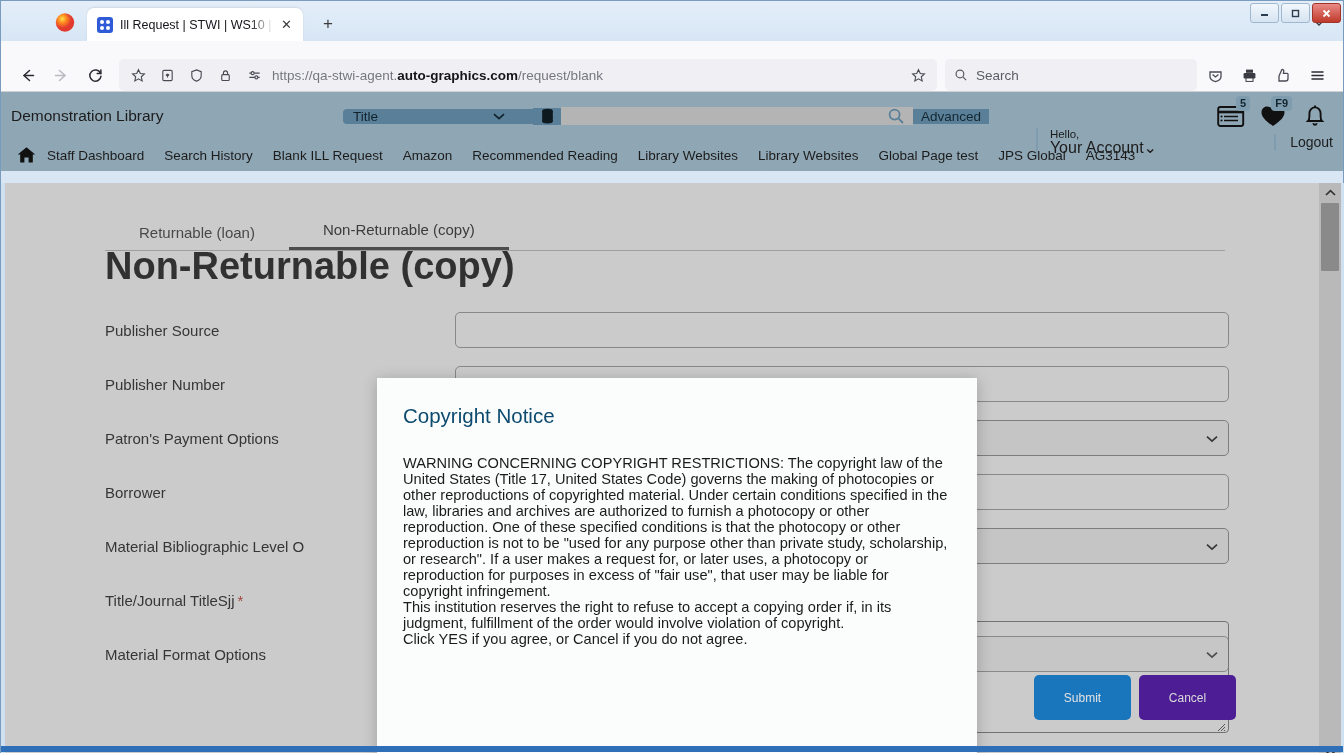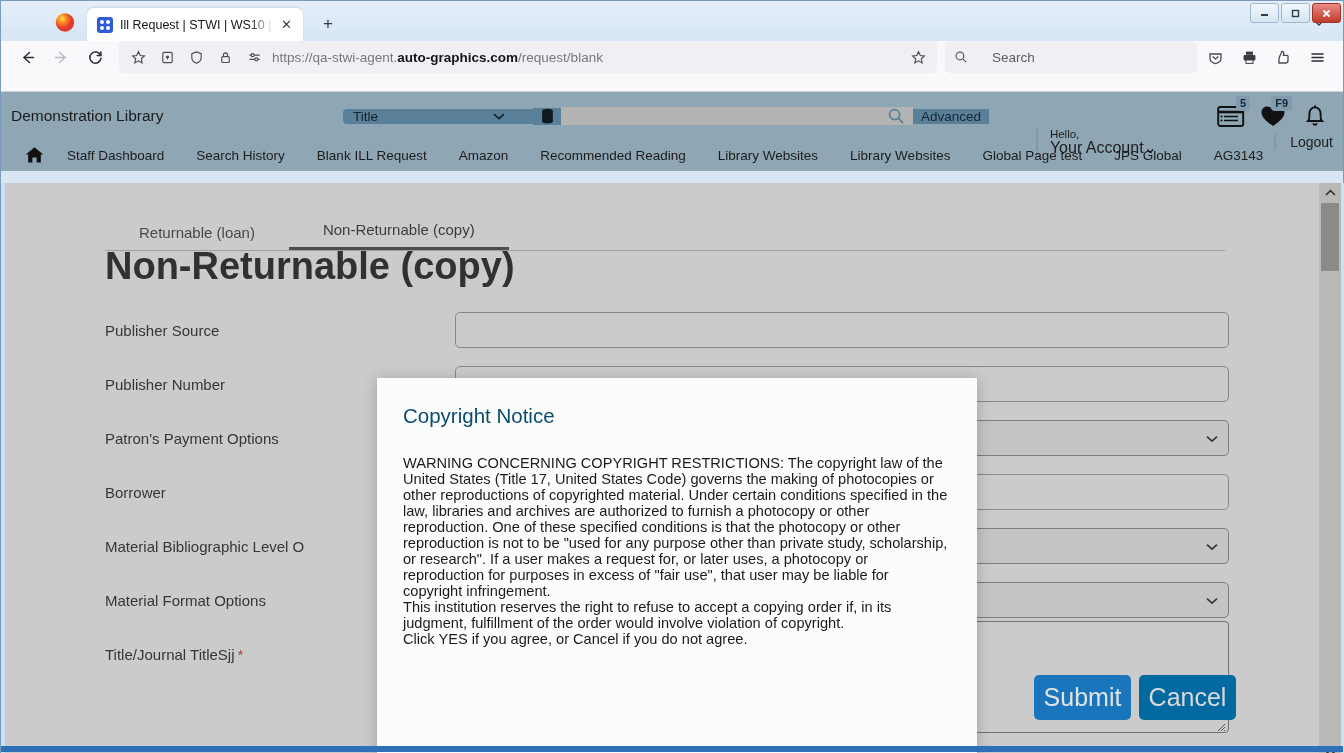--- a/index.html
+++ b/index.html
@@ -87,21 +87,21 @@
   .winbtn.close {
     background: linear-gradient(180deg,#e98b86 0%, #c0392b 100%);
     border-color:#a13327; color:#fff; font-weight:bold; font-size:11px;
   }
 
   
   #navbar {
     position: absolute; left: 0; top: 40px; width: 100%; height: 51px;
     background: #f9f9fb;
     border-bottom: 1px solid #cfcfd8;
-    display: flex; align-items: flex-start; padding: 0 10px;
+    display: flex; align-items: flex-end; padding: 0 10px;
     gap: 2px;
   }
   .navicon {
     width: 32px; height: 32px; border-radius: 5px;
     display: flex; align-items: center; justify-content: center;
     color: #4a4a55; cursor: pointer; flex: 0 0 auto;
   }
   .navicon.dim { color: #b9b9c2; }
   #urlbar {
     flex: 1 1 auto; height: 32px; margin: 0 6px;
@@ -110,21 +110,21 @@
     min-width: 0;
   }
   #urltext {
     font-size: 13.5px; color: #767680; white-space: nowrap; overflow: hidden;
     flex: 1 1 auto;
   }
   #urltext b { color: #15141a; font-weight: 600; }
   #searchbar {
     flex: 0 0 252px; height: 32px;
     background: #f0f0f4; border-radius: 5px;
-    display: flex; align-items: center; padding: 0 9px; gap: 24px;
+    display: flex; align-items: center; padding: 0 9px; gap: 8px;
   }
   #searchbar span.ph { font-size: 13.5px; color: #5b5b66; }
 
   
   #appheader {
     position: absolute; left: 0; top: 91px; width: 100%; height: 79px;
     background: #8fa6b4;
   }
   #hdr-top {
     position: relative; height: 47px;
@@ -177,21 +177,21 @@
   #acct-hello { font-size: 11.5px; color: #1c1c1c; }
   #acct-name { font-size: 16px; color: #1c1c1c; white-space:nowrap;text-align:center; }
   #logoutblock {
     position: absolute; right: 10px; top: 42px;
     padding-left: 14px; border-left: 2px solid #7e9cae;
     font-size: 14px; color:#1c1c1c; cursor: pointer;
   }
   
   #hdr-nav {
     position: absolute; left: 0; top: 47px; height: 32px; width: 100%;
-    display: flex; align-items: center; gap: 12px; padding-left: 22px;
+    display: flex; align-items: center; gap: 0px; padding-left: 14px;
   }
   #hdr-nav a {
     font-size: 13.5px; color: #1c1c1c; text-decoration: none;
     padding: 0 10px; white-space: nowrap; cursor: pointer;
   }
   #homeicon { width: 22px; height:22px; display:flex; align-items:center; justify-content:center; cursor:pointer; }
 
   
   #pagewrap {
     position: absolute; left: 0; top: 170px; width: 1344px; height: 583px;
@@ -259,25 +259,25 @@
   }
   #resize-grip {
     position:absolute; right:2px; bottom:2px; width:12px; height:12px;
     cursor: nwse-resize;
   }
   #actionbtns {
     position: absolute; left: 1029px; top: 492px;
     display: flex; gap: 8px; z-index: 6;
   }
   .abtn {
-    height: 45px; border-radius: 5px; font-size: 25px;
+    height: 45px; border-radius: 5px; font-size: 12px;
     display:flex; align-items:center; justify-content:center; cursor:pointer;
   }
   .abtn.primary { width: 97px; background: #1a76bc; color:#e3e3e3; }
-  .abtn.secondary { width: 97px; background: #0369a1; color:#dadada; }
+  .abtn.secondary { width: 97px; background: #4c1d95; color:#dadada; }
 
   
   #modal {
     position: absolute; left: 372px; top: 195px;
     width: 600px; height: 448px;
     background: #fbfdfd;
     z-index: 20;
     padding: 26px 26px 0 26px;
     box-shadow: 0 2px 14px rgba(0,0,0,.22);
   }
@@ -571,34 +571,34 @@
             <div class="fctl">
                 <div class="fselect">
                   <span></span>
                   <span class="chev"><svg width="12" height="8" viewBox="0 0 12 8" fill="none" stroke="#222" stroke-width="1.7">
                       <path d="M1 1.6 L6 6.2 L11 1.6"></path>
                     </svg></span>
                 </div>
               </div>
           </div>
           <div class="frow">
+            <div class="flabel"><span>Title/Journal TitleSjj</span><span class="req">*</span></div>
+            <div class="fctl"></div>
+          </div>
+          <div class="frow">
             <div class="flabel">Material Format Options</div>
             <div class="fctl">
                 <div class="fselect">
                   <span></span>
                   <span class="chev"><svg width="12" height="8" viewBox="0 0 12 8" fill="none" stroke="#222" stroke-width="1.7">
                       <path d="M1 1.6 L6 6.2 L11 1.6"></path>
                     </svg></span>
                 </div>
               </div>
           </div>
-          <div class="frow">
-            <div class="flabel"><span>Title/Journal TitleSjj</span><span class="req">*</span></div>
-            <div class="fctl"></div>
-          </div>
         </div>
 
         <div id="textareabox">
           <div id="resize-grip">
             <svg width="12" height="12" viewBox="0 0 12 12" stroke="#555" stroke-width="1">
               <path d="M11 4 L4 11 M11 7 L7 11 M11 10 L10 11"></path>
             </svg>
           </div>
         </div>
 

